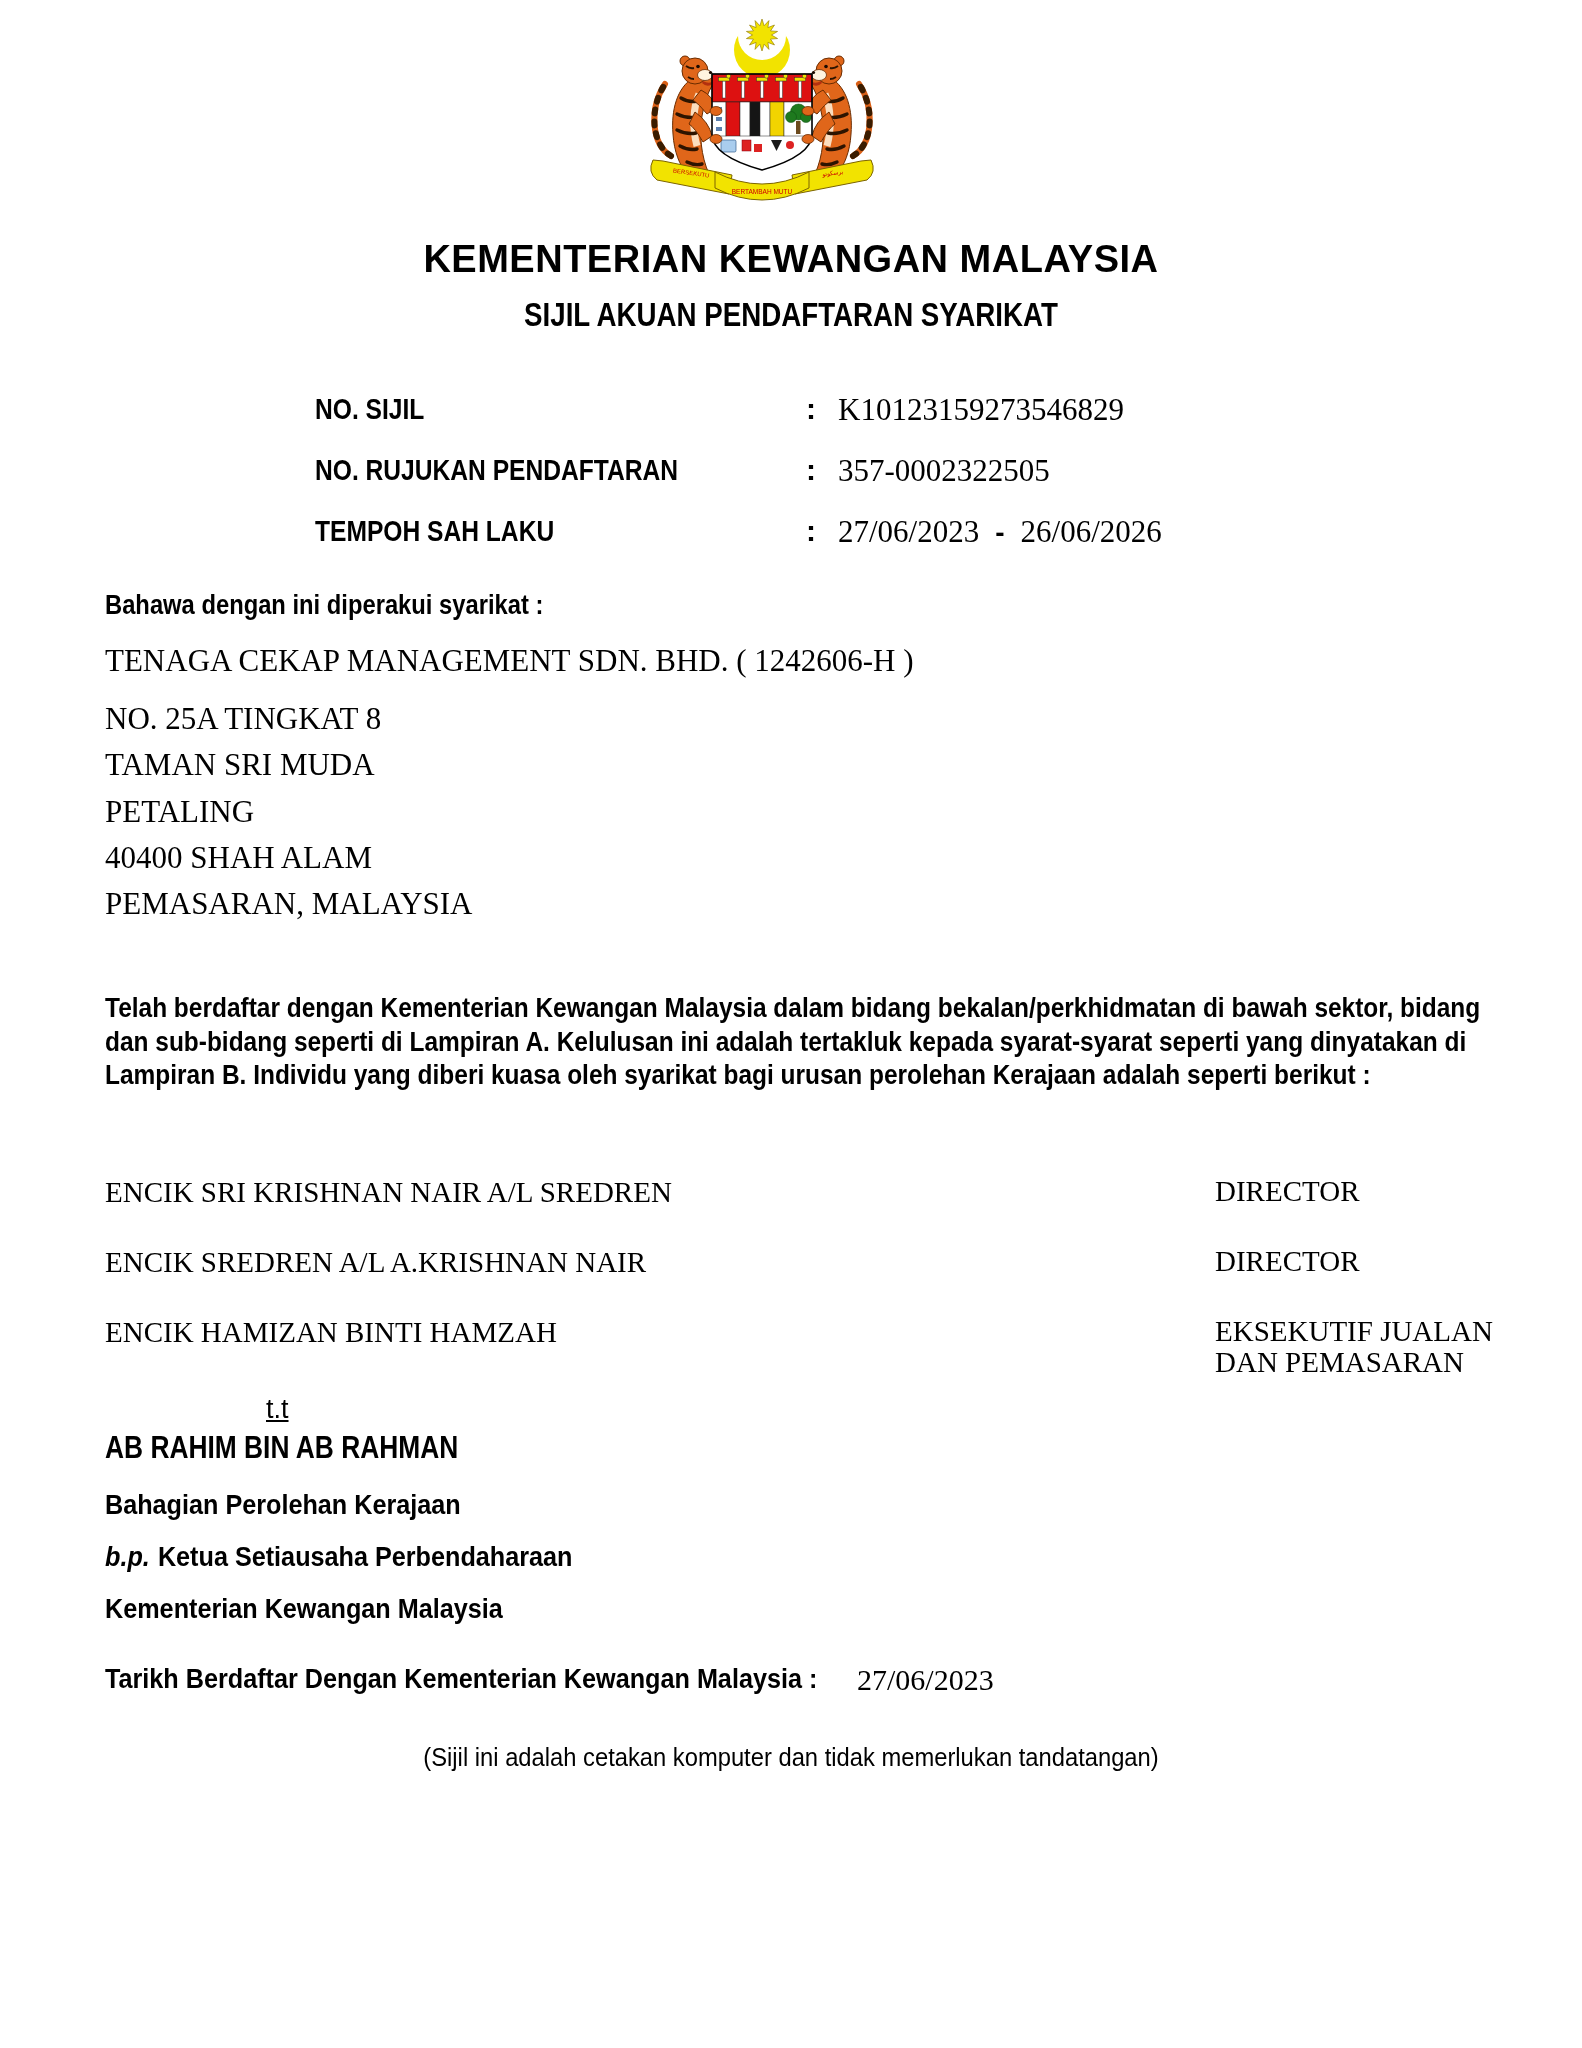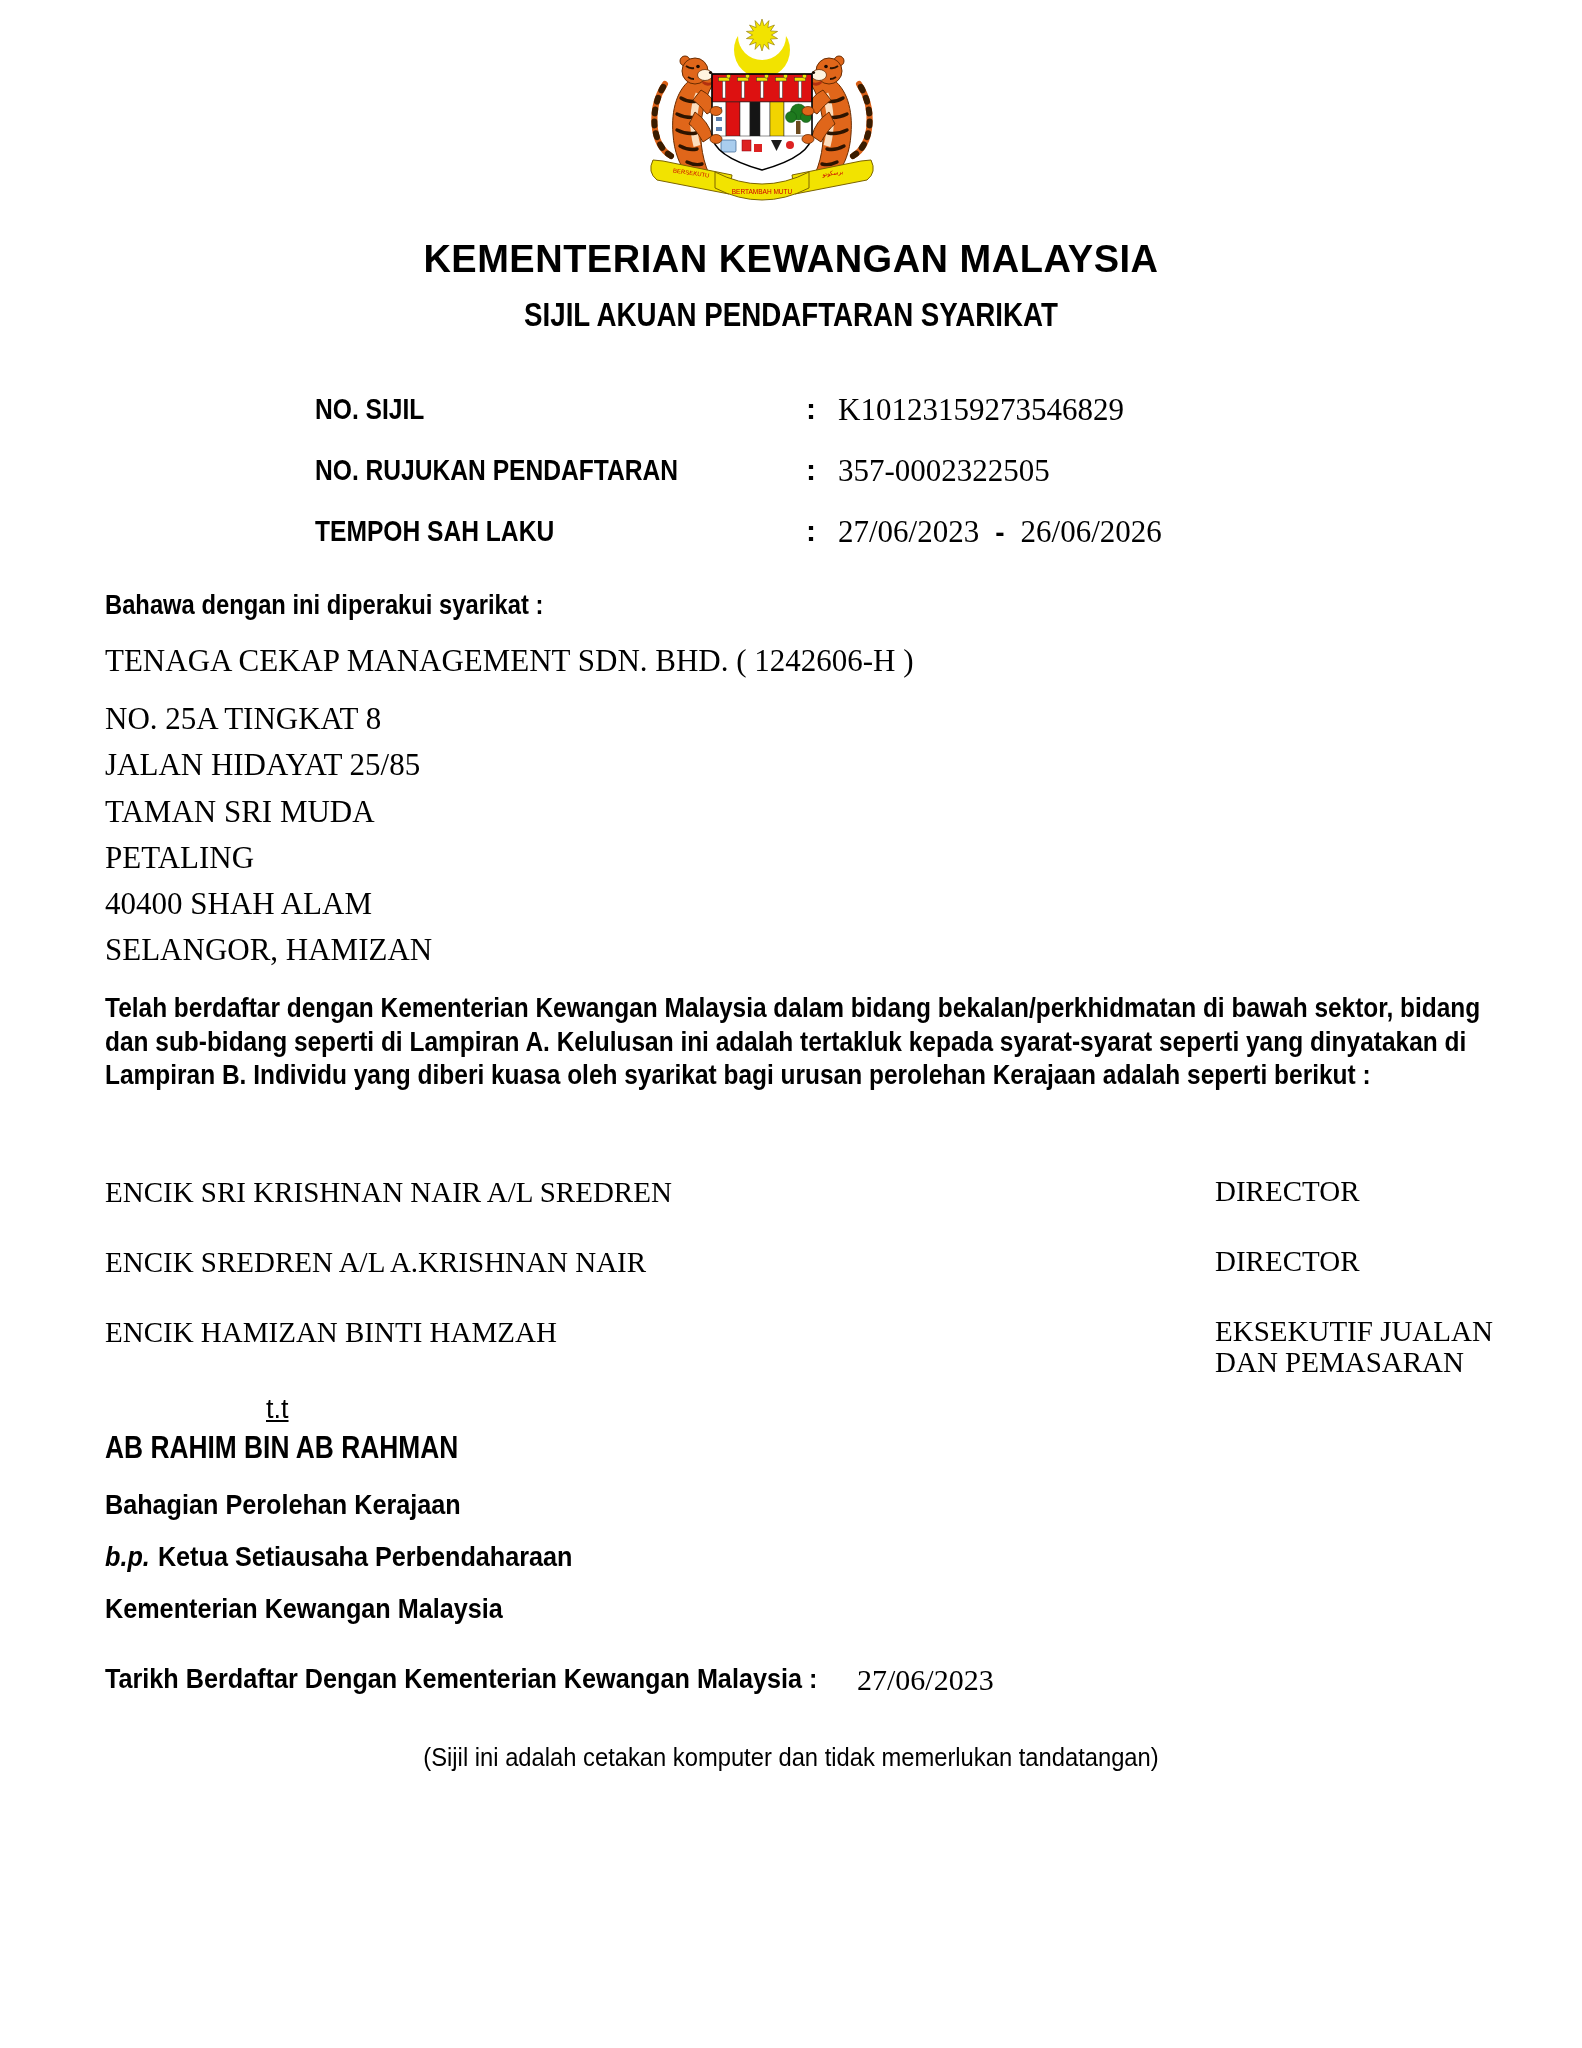--- a/index.html
+++ b/index.html
@@ -169,25 +169,24 @@
     <span class="icolon">:</span>
     <span class="ivalue">
       <span>27/06/2023</span><span class="idash">-</span><span>26/06/2026</span>
     </span>
   </div>
 
   <div class="intro">Bahawa dengan ini diperakui syarikat :</div>
   <div class="company">TENAGA CEKAP MANAGEMENT SDN. BHD. ( 1242606-H )</div>
   <div class="addr">
     <div>NO. 25A TINGKAT 8</div>
-    <div>JALAN HIDAYAT 25/85</div>
     <div>TAMAN SRI MUDA</div>
     <div>PETALING</div>
     <div>40400 SHAH ALAM</div>
-    <div>SELANGOR, HAMIZAN</div>
+    <div>PEMASARAN, MALAYSIA</div>
   </div>
 
   <div class="para">Telah berdaftar dengan Kementerian Kewangan Malaysia dalam bidang bekalan/perkhidmatan di bawah sektor, bidang dan sub-bidang seperti di Lampiran A. Kelulusan ini adalah tertakluk kepada syarat-syarat seperti yang dinyatakan di Lampiran B. Individu yang diberi kuasa oleh syarikat bagi urusan perolehan Kerajaan adalah seperti berikut :</div>
 
   <div class="person" style="top:1176px">
     <span class="pname">ENCIK SRI KRISHNAN NAIR A/L SREDREN</span>
     <span class="prole">DIRECTOR</span>
   </div>
   <div class="person" style="top:1246px">
     <span class="pname">ENCIK SREDREN A/L A.KRISHNAN NAIR</span>

